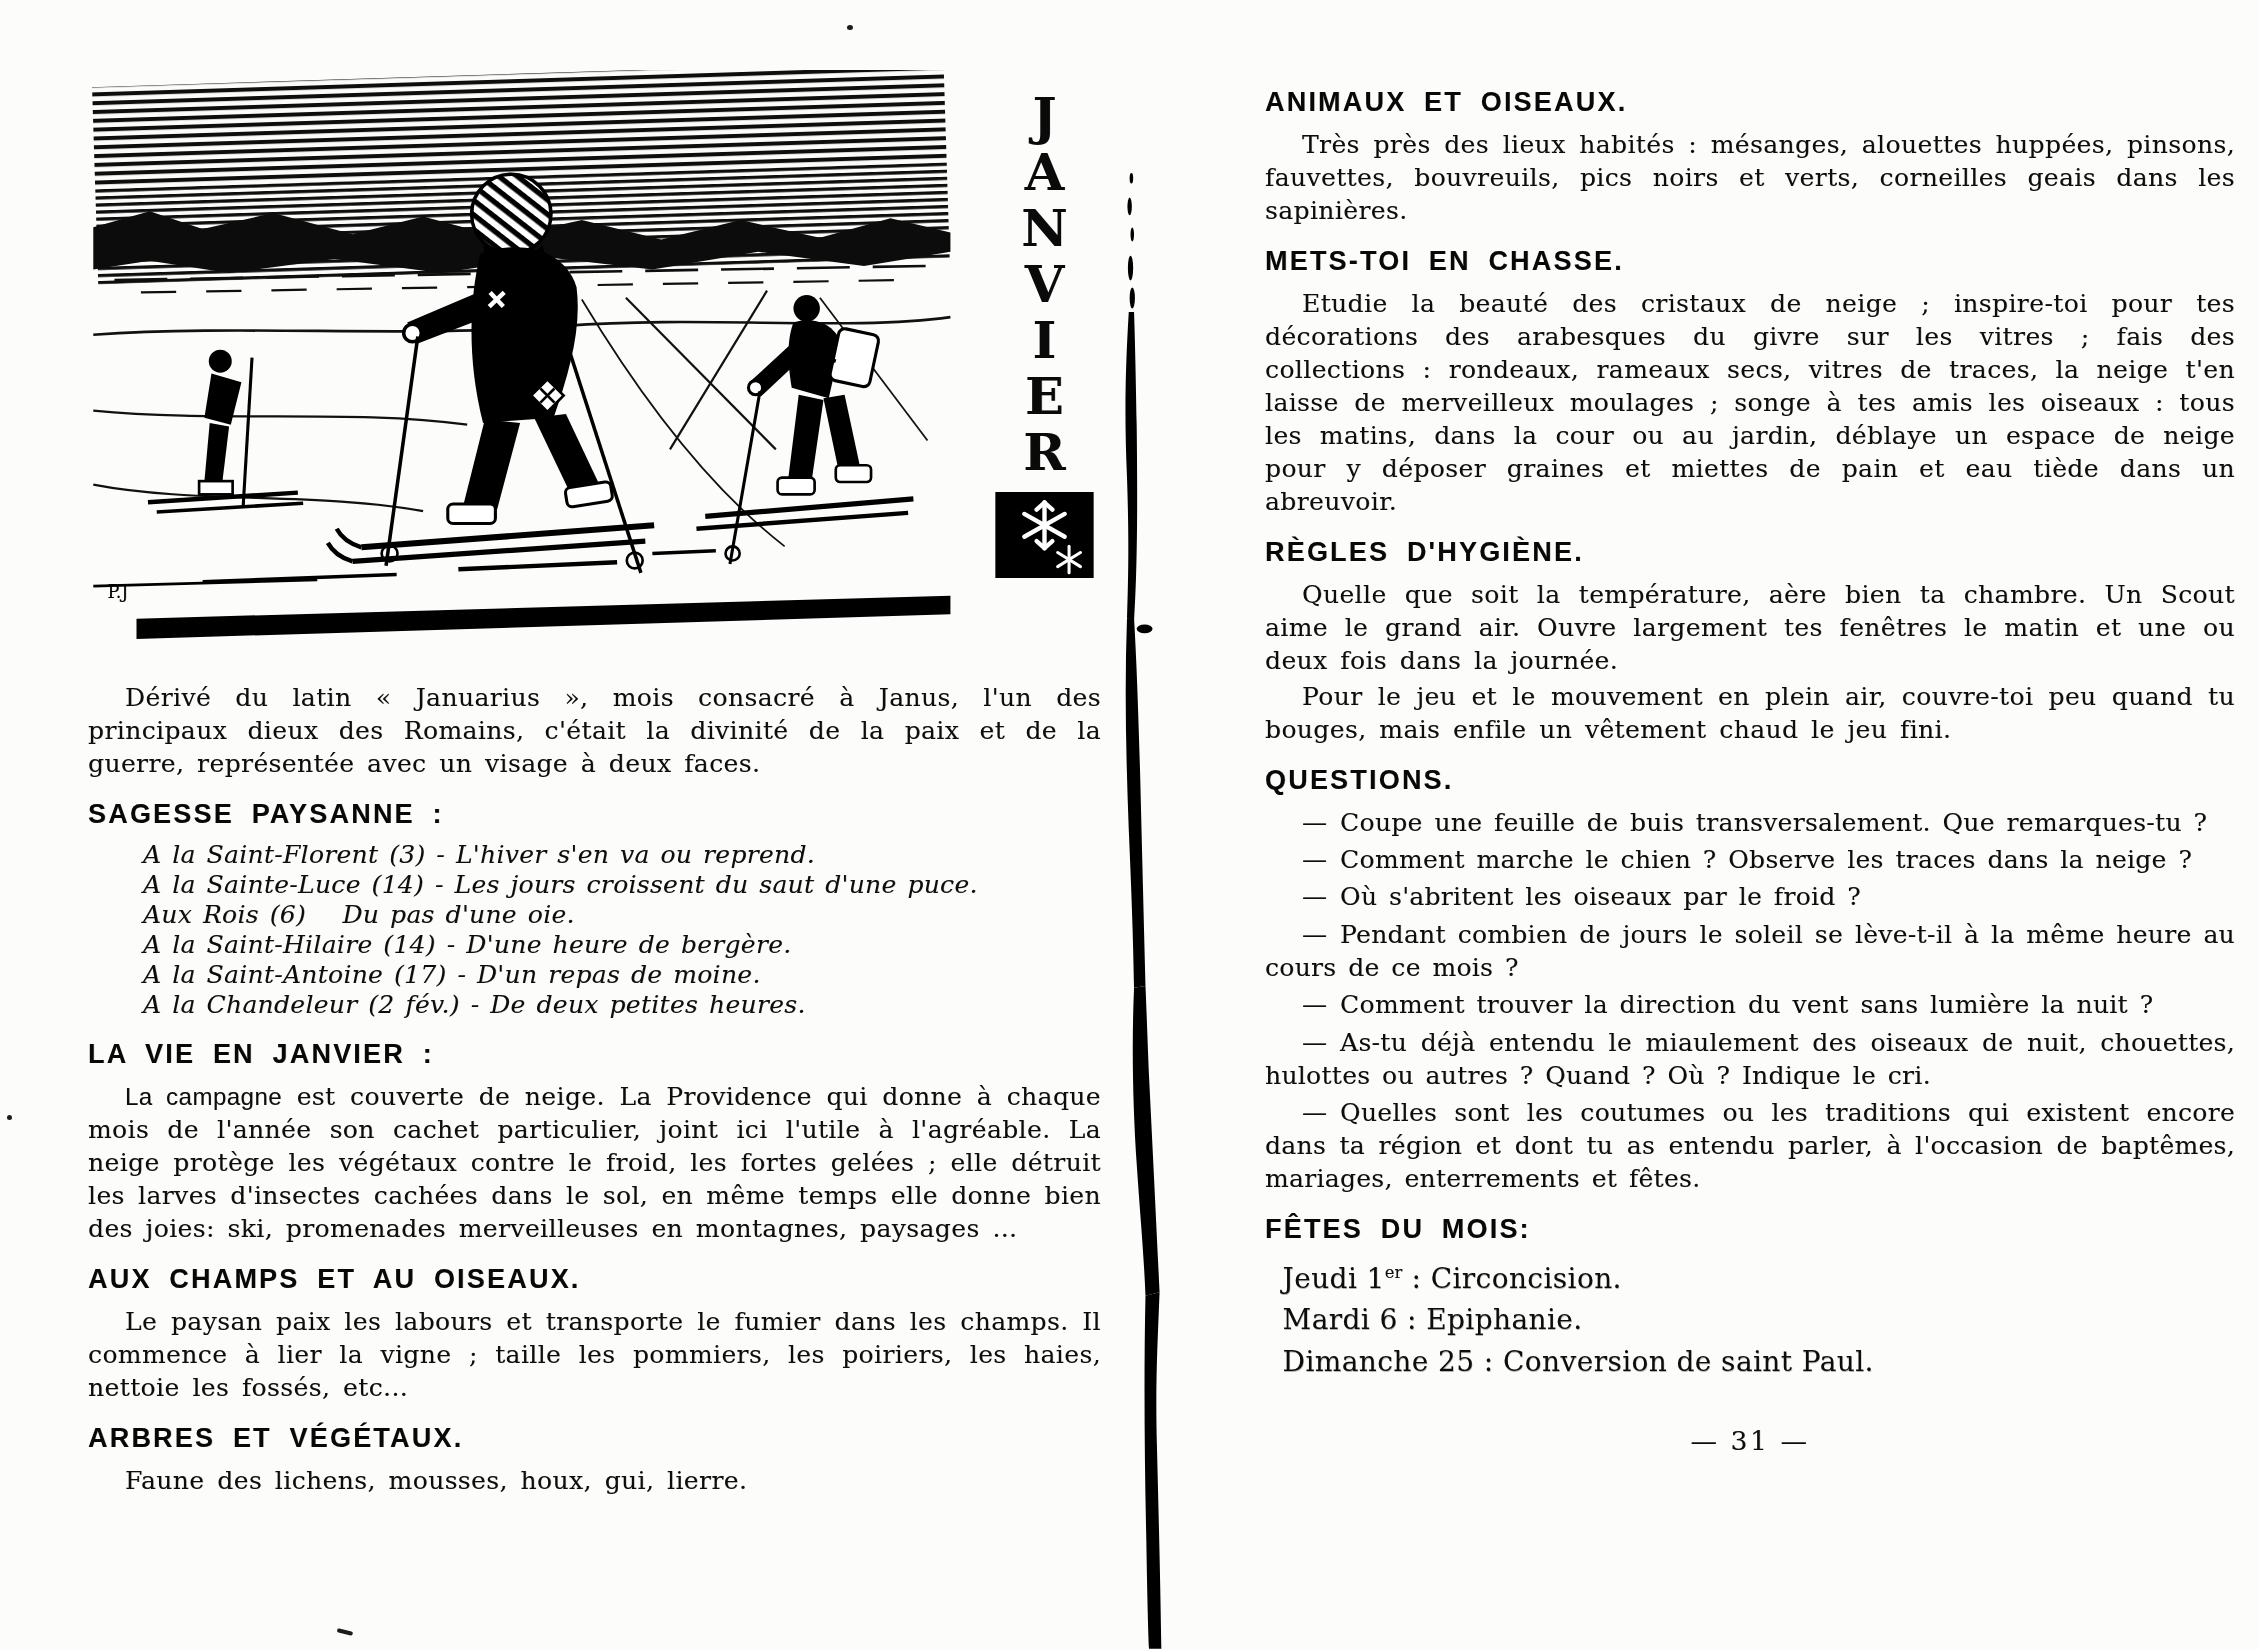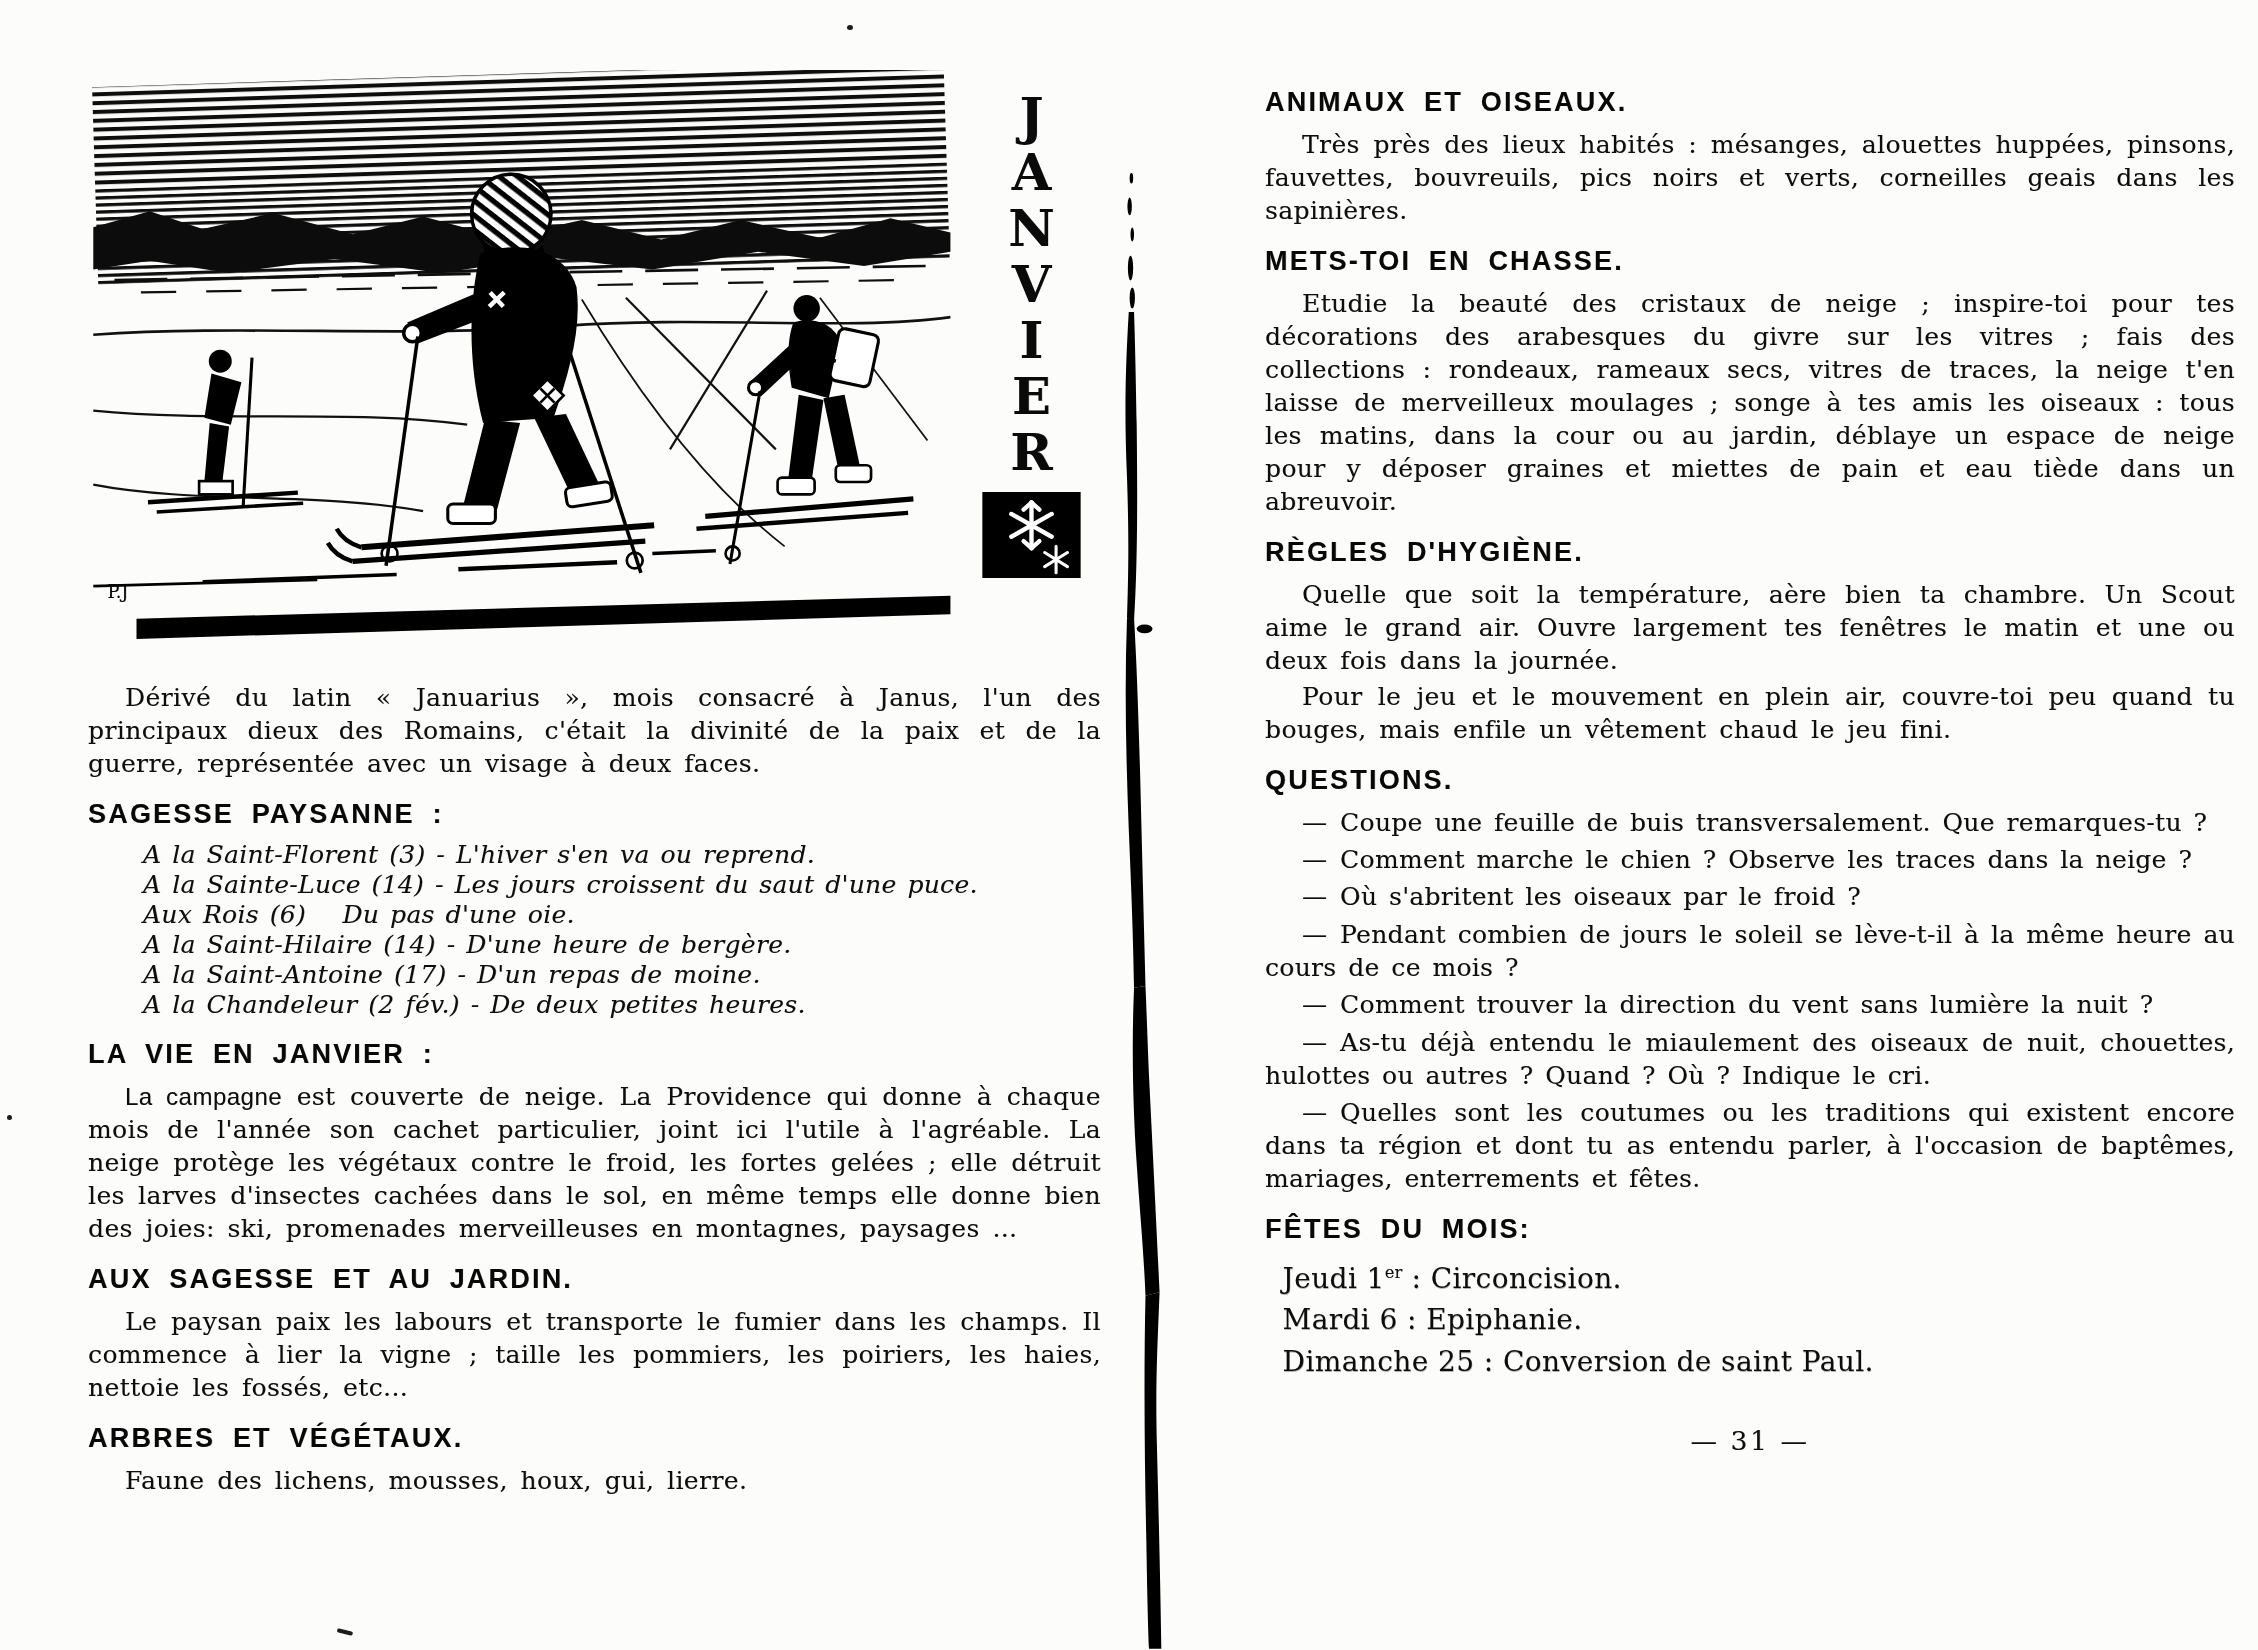--- a/index.html
+++ b/index.html
@@ -8,21 +8,21 @@
     background:#fcfcfa;color:#0d0d0d;overflow:hidden;
     font-family:"DejaVu Serif",serif;
   }
   .col{position:absolute;text-shadow:0.4px 0.4px 0 rgba(25,25,25,.32);}
   .col-left{left:88px;top:65px;width:1013px;}
   .col-right{left:1265px;top:85px;width:970px;}
 
   
   .illo{position:relative;width:1013px;height:584px;}
   .scene{position:absolute;left:0;top:5.3px;}
-  .janvier{position:absolute;right:13px;top:23px;width:113px;text-align:center;}
+  .janvier{position:absolute;right:0;top:23px;width:113px;text-align:center;}
   .janvier-letters{
     width:56px;margin:0 auto;word-break:break-all;
     font-family:"DejaVu Serif",serif;font-weight:700;
     font-size:51px;line-height:56px;text-align:center;
     letter-spacing:0;color:#0a0a0a;
   }
   .flake-block{margin:12.4px auto 0;display:block;}
 
   
   .body-p{
@@ -191,21 +191,21 @@
     <p class="saying">A la Saint-Florent (3) - L'hiver s'en va ou reprend.</p>
     <p class="saying">A la Sainte-Luce (14) - Les jours croissent du saut d'une puce.</p>
     <p class="saying">Aux Rois (6)   Du pas d'une oie.</p>
     <p class="saying">A la Saint-Hilaire (14) - D'une heure de bergère.</p>
     <p class="saying">A la Saint-Antoine (17) - D'un repas de moine.</p>
     <p class="saying">A la Chandeleur (2 fév.) - De deux petites heures.</p>
 
     <h2 class="head">LA VIE EN JANVIER :</h2>
     <p class="body-p"><span class="lead-bold">La campagne</span><span> est couverte de neige. La Providence qui donne à chaque mois de l'année son cachet particulier, joint ici l'utile à l'agréable. La neige protège les végétaux contre le froid, les fortes gelées ; elle détruit les larves d'insectes cachées dans le sol, en même temps elle donne bien des joies: ski, promenades merveilleuses en montagnes, paysages ...</span></p>
 
-    <h2 class="head">AUX SAGESSE ET AU JARDIN.</h2>
+    <h2 class="head">AUX CHAMPS ET AU OISEAUX.</h2>
     <p class="body-p">Le paysan paix les labours et transporte le fumier dans les champs. Il commence à lier la vigne ; taille les pommiers, les poiriers, les haies, nettoie les fossés, etc...</p>
 
     <h2 class="head">ARBRES ET VÉGÉTAUX.</h2>
     <p class="body-p">Faune des lichens, mousses, houx, gui, lierre.</p>
 
   </div>
 
   <div class="col col-right">
 
     <h2 class="head" style="margin-top:0">ANIMAUX ET OISEAUX.</h2>

